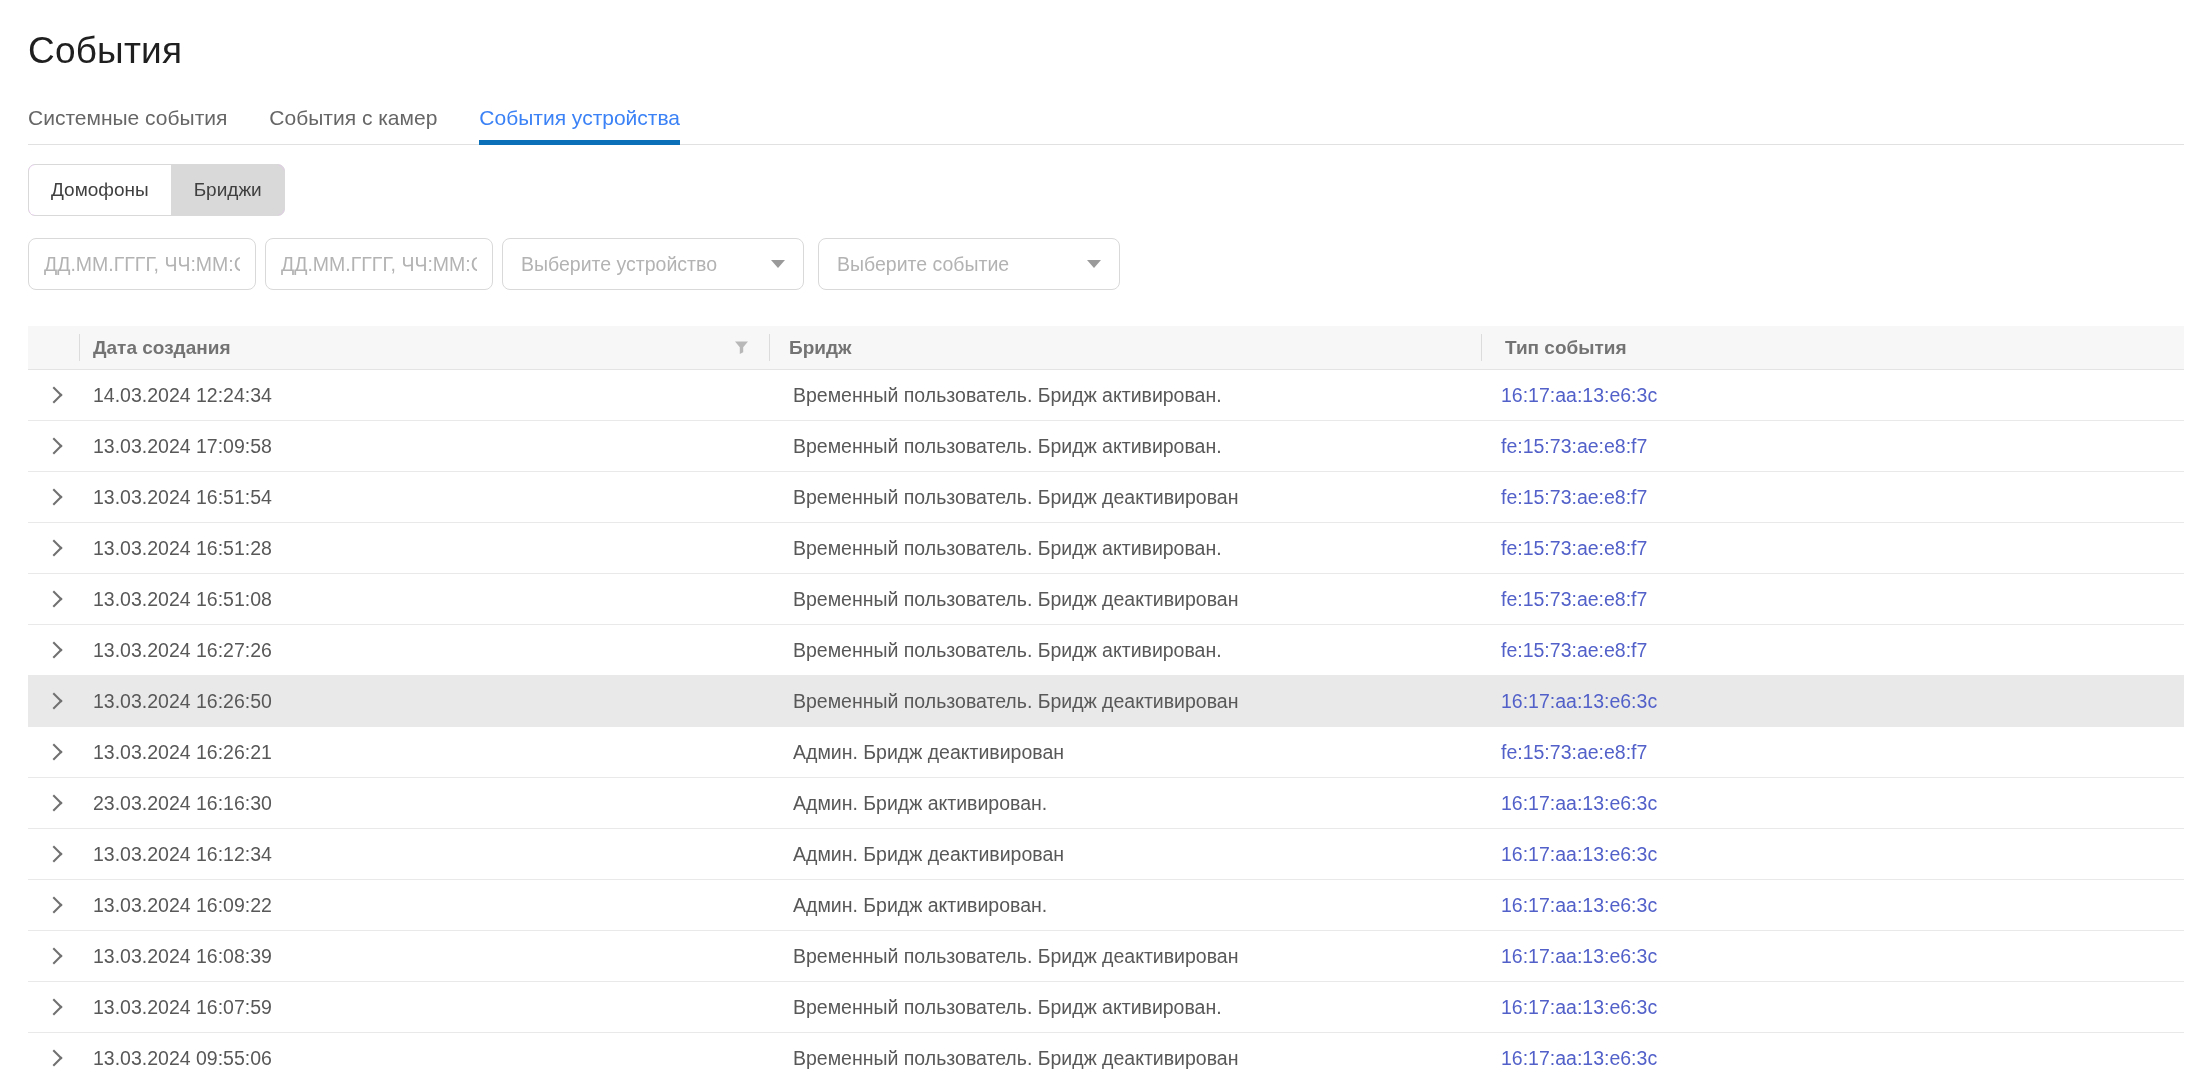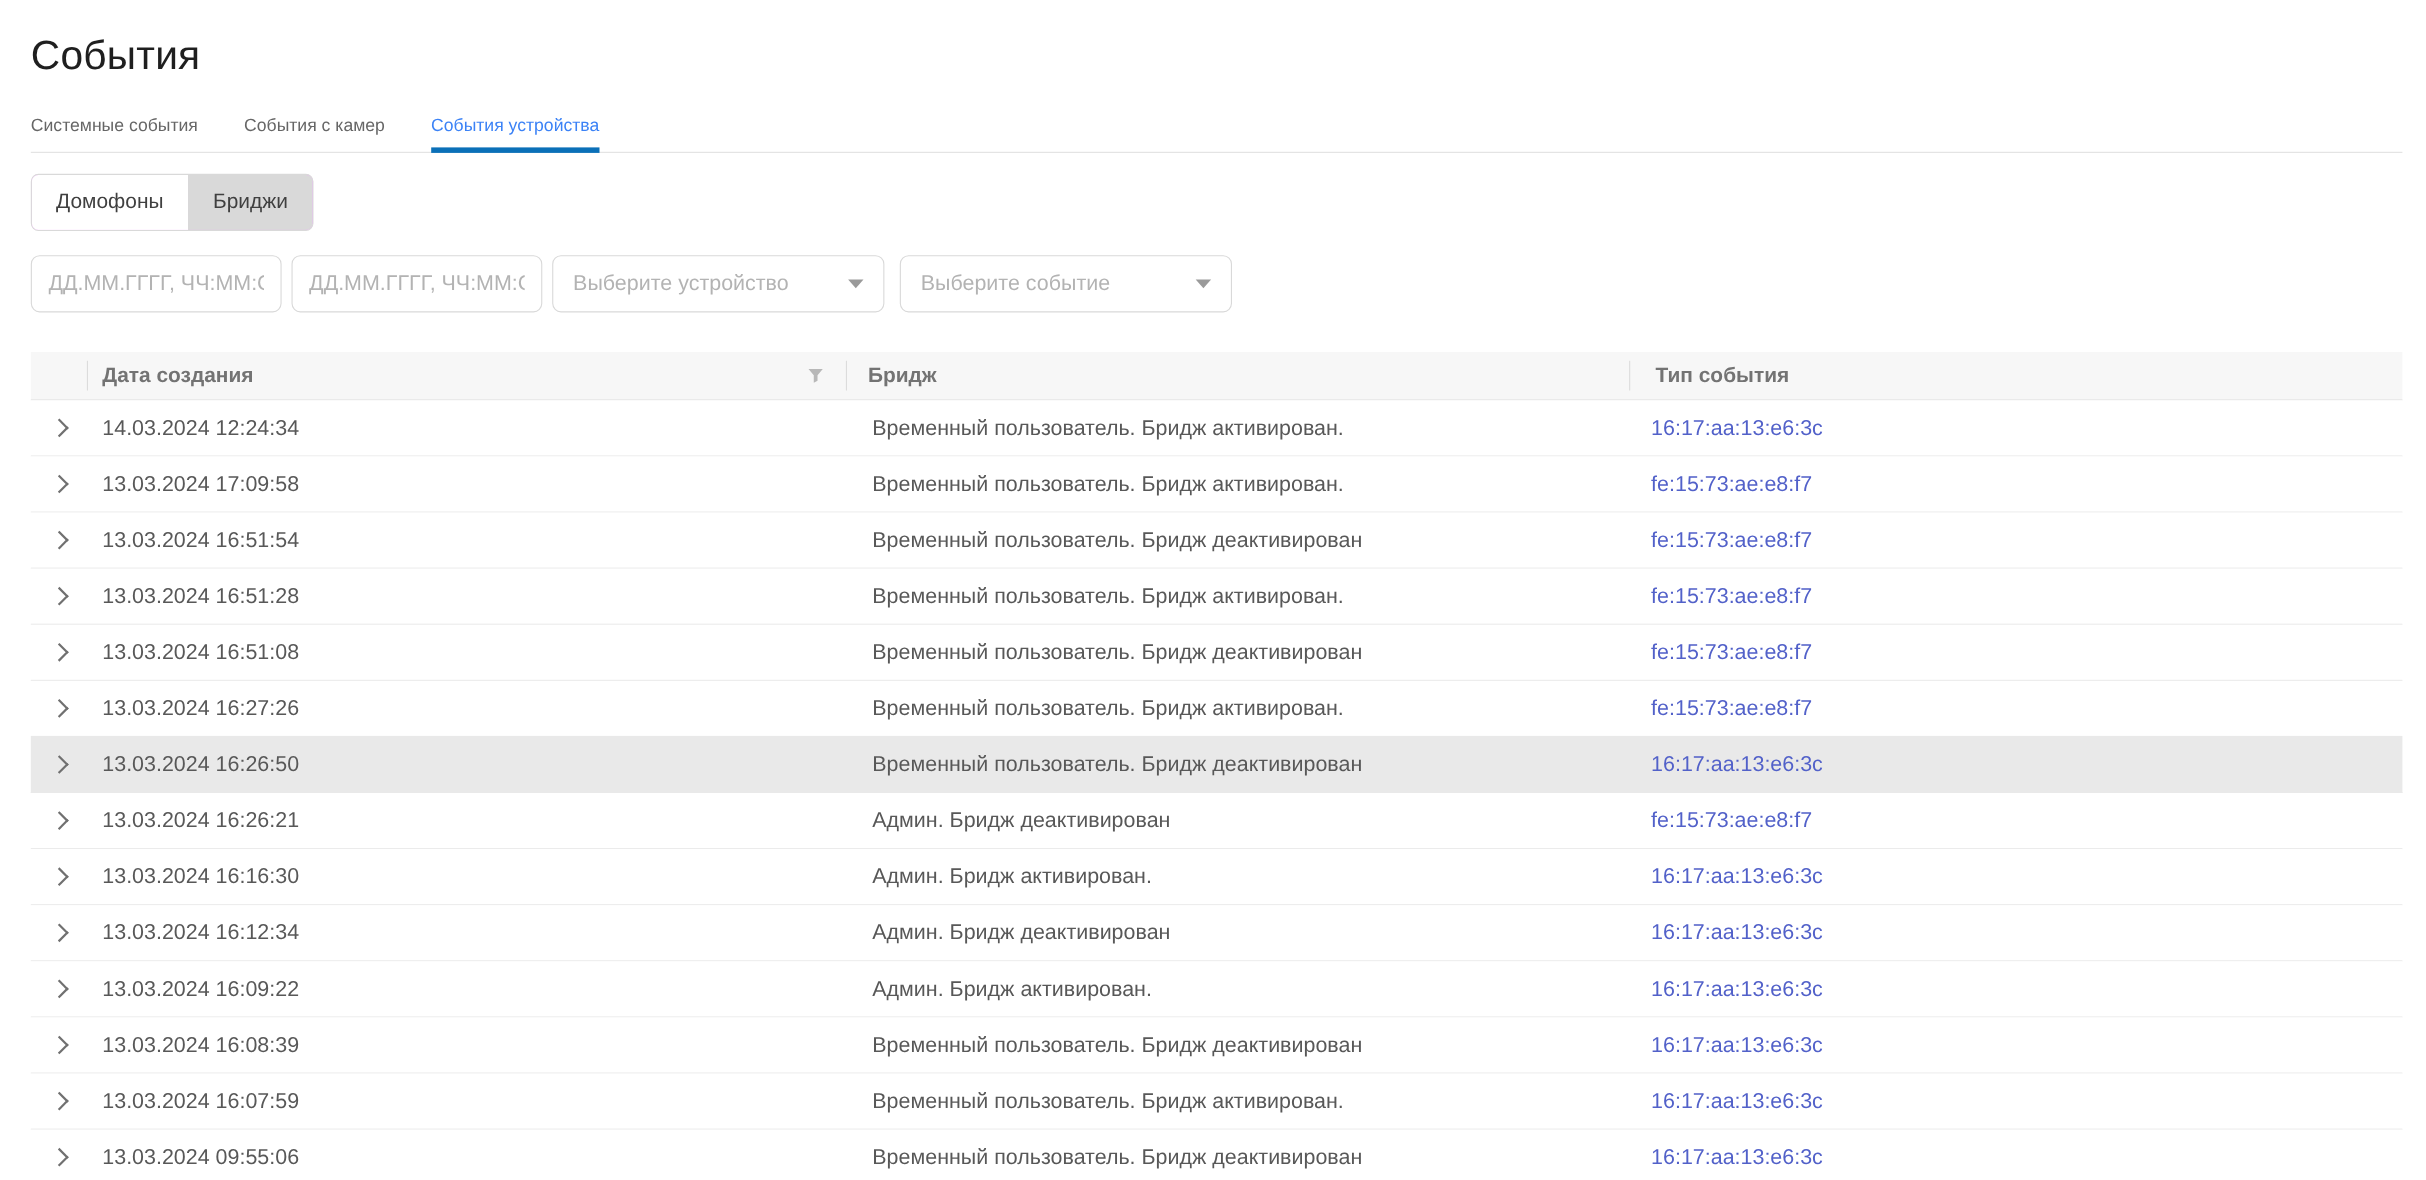--- a/index.html
+++ b/index.html
@@ -21,21 +21,21 @@
     letter-spacing: 0.2px;
   }
 
   
   .tabs-bar {
     display: flex;
     margin-top: 34px;
     border-bottom: 1px solid #e1e1e1;
   }
   .tab {
-    font-size: 16px;
+    font-size: 21px;
     color: #666666;
     padding: 0 0 14px 0;
     margin-right: 42px;
     cursor: pointer;
     position: relative;
     white-space: nowrap;
   }
   .tab.active { color: #3b82f6; }
   .tab.active::after {
     content: "";
@@ -349,21 +349,21 @@
     </div>
     <div class="td td-bridge">
       <a class="mac-link">fe:15:73:ae:e8:f7</a>
     </div>
   </div>
         <div class="t-row">
     <div class="td td-expand">
       <span class="chevron-right"></span>
     </div>
     <div class="td td-date">
-      <span>13.03.2024 16:16:30</span>
+      <span>23.03.2024 16:16:30</span>
     </div>
     <div class="td td-type">
       <span>Админ. Бридж активирован.</span>
     </div>
     <div class="td td-bridge">
       <a class="mac-link">16:17:aa:13:e6:3c</a>
     </div>
   </div>
         <div class="t-row">
     <div class="td td-expand">

